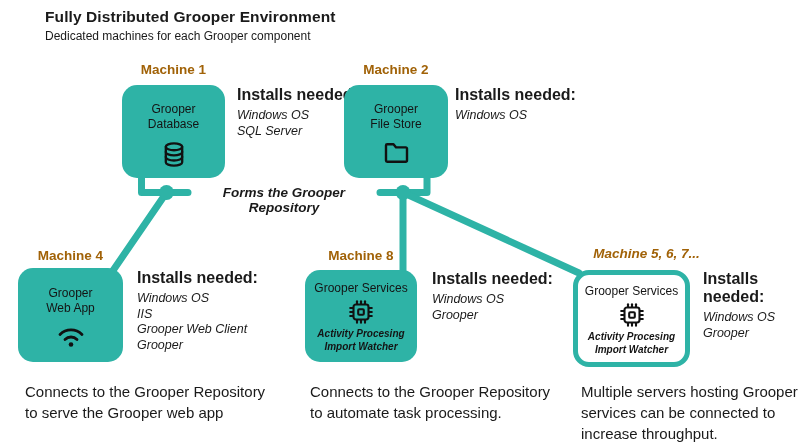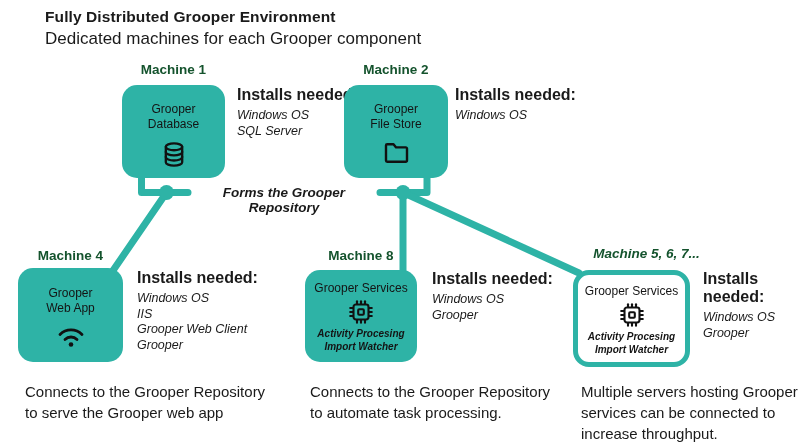--- a/index.html
+++ b/index.html
@@ -3,27 +3,27 @@
 <meta charset="utf-8">
 <style>
   html,body{margin:0;padding:0;background:#ffffff;}
   .canvas{
     position:relative;width:800px;height:447px;background:#ffffff;
     font-family:"Liberation Sans", sans-serif;color:#1a1a1a;overflow:hidden;border-radius:12px;
   }
   .abs{position:absolute;}
   
   #title{left:45px;top:8px;font-size:15.5px;font-weight:bold;letter-spacing:.1px;}
-  #subtitle{left:45px;top:29px;font-size:17px;}
+  #subtitle{left:45px;top:29px;font-size:12px;}
   
   #connectors{left:0;top:0;width:800px;height:447px;}
   .ln{stroke:#2eb3a6;stroke-width:7;fill:none;stroke-linecap:round;stroke-linejoin:round;}
   .dot{fill:#2eb3a6;}
   
-  .m-label{font-size:13.5px;font-weight:bold;color:#14532d;text-align:center;}
+  .m-label{font-size:13.5px;font-weight:bold;color:#a16207;text-align:center;}
   #m1-label{left:122px;top:62px;width:103px;}
   #m2-label{left:344px;top:62px;width:104px;}
   #m3-label{left:18px;top:248px;width:105px;}
   #m4-label{left:305px;top:248px;width:112px;}
   #m5-label{left:582px;top:246px;width:129px;font-style:italic;}
   
   .m-box{
     background:#2eb3a6;border-radius:15px;display:flex;flex-direction:column;
     align-items:center;justify-content:flex-start;box-sizing:border-box;
   }

